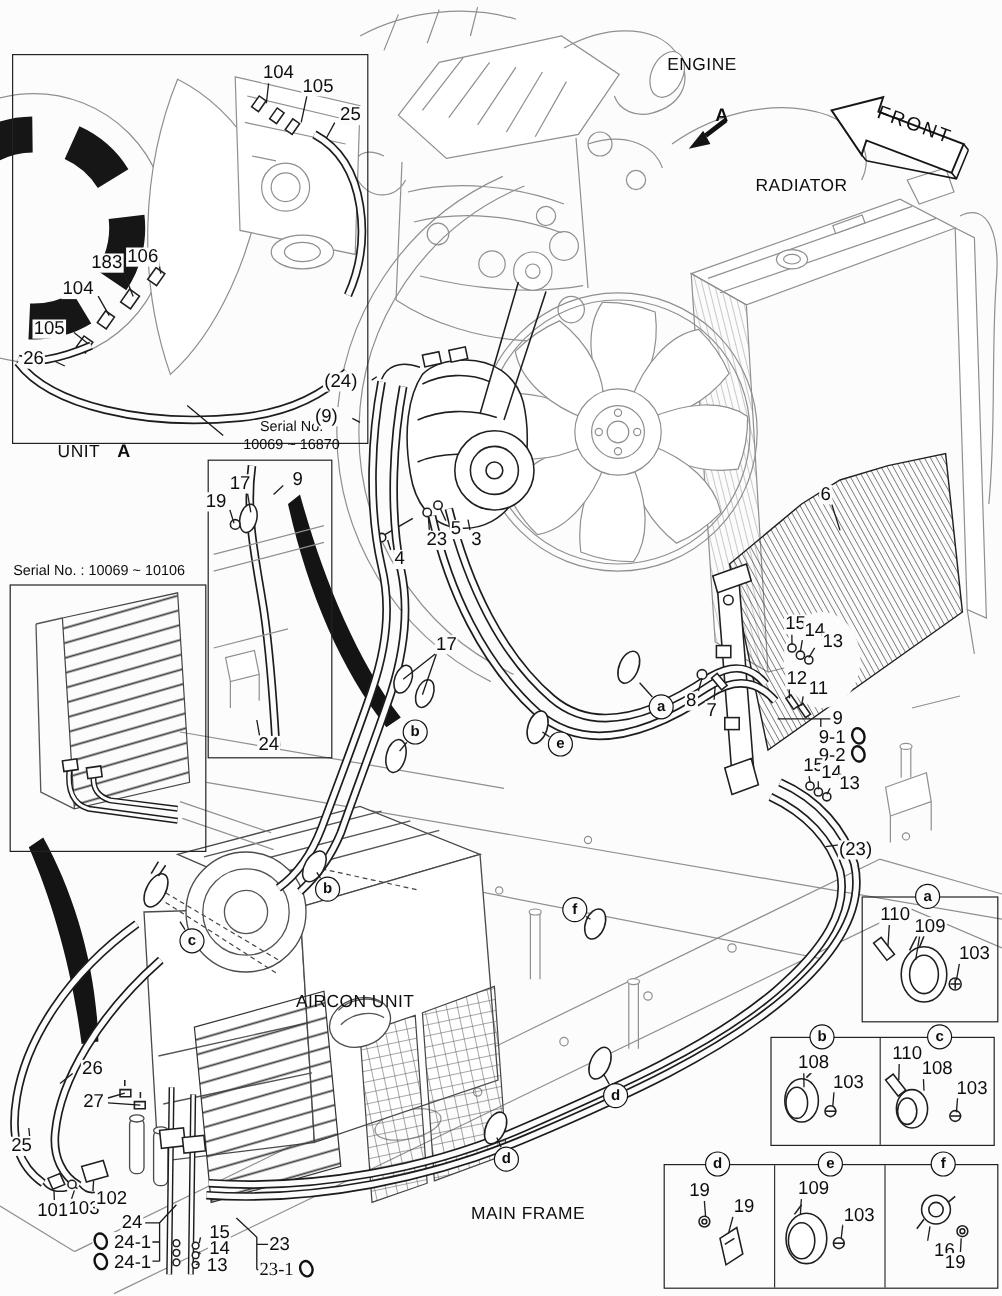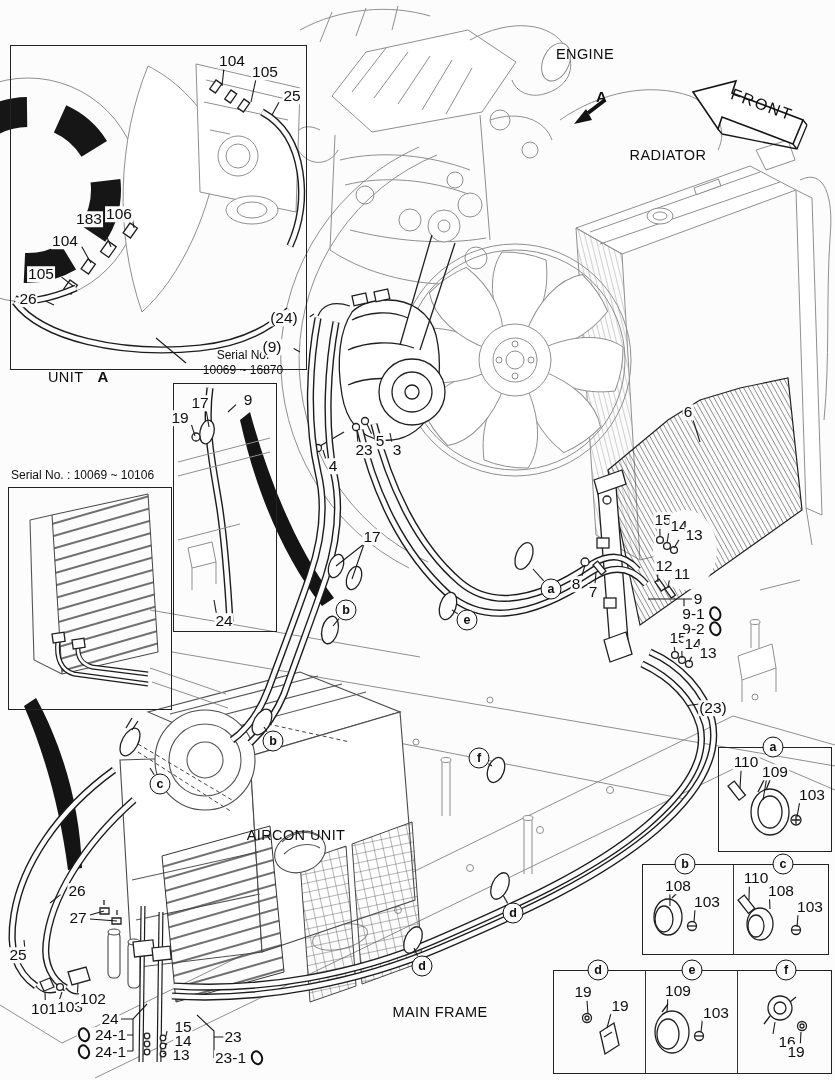--- a/index.html
+++ b/index.html
@@ -511,21 +511,21 @@
       <div class="co" style="left: 44px; top: 1009px;"><span>101</span></div>
       <div class="co" style="left: 70px; top: 1007px;"><span>103</span></div>
       <div class="co" style="left: 93px; top: 999px;"><span>102</span></div>
       <div class="co" style="left: 110px; top: 1019px;"><span>24</span></div>
       <div class="co" style="left: 102px; top: 1035px;"><span class="oring left"></span><span>24-1</span></div>
       <div class="co" style="left: 102px; top: 1052px;"><span class="oring left"></span><span>24-1</span></div>
       <div class="co" style="left: 183px; top: 1027px;"><span>15</span></div>
       <div class="co" style="left: 183px; top: 1041px;"><span>14</span></div>
       <div class="co" style="left: 181px; top: 1055px;"><span>13</span></div>
       <div class="co" style="left: 233px; top: 1037px;"><span>23</span></div>
-      <div class="co" style="left: 239px; top: 1058px;"><span>23-1</span><span class="oring right"></span></div>
+      <div class="co" style="left: 239px; top: 1058px; font-family: Liberation Serif, serif;"><span>23-1</span><span class="oring right"></span></div>
       <div class="co" style="left: 746px; top: 762px;"><span>110</span></div>
       <div class="co" style="left: 775px; top: 772px;"><span>109</span></div>
       <div class="co" style="left: 812px; top: 795px;"><span>103</span></div>
       <div class="co" style="left: 678px; top: 886px;"><span>108</span></div>
       <div class="co" style="left: 707px; top: 902px;"><span>103</span></div>
       <div class="co" style="left: 756px; top: 878px;"><span>110</span></div>
       <div class="co" style="left: 781px; top: 891px;"><span>108</span></div>
       <div class="co" style="left: 810px; top: 907px;"><span>103</span></div>
       <div class="co" style="left: 583px; top: 992px;"><span>19</span></div>
       <div class="co" style="left: 620px; top: 1006px;"><span>19</span></div>

